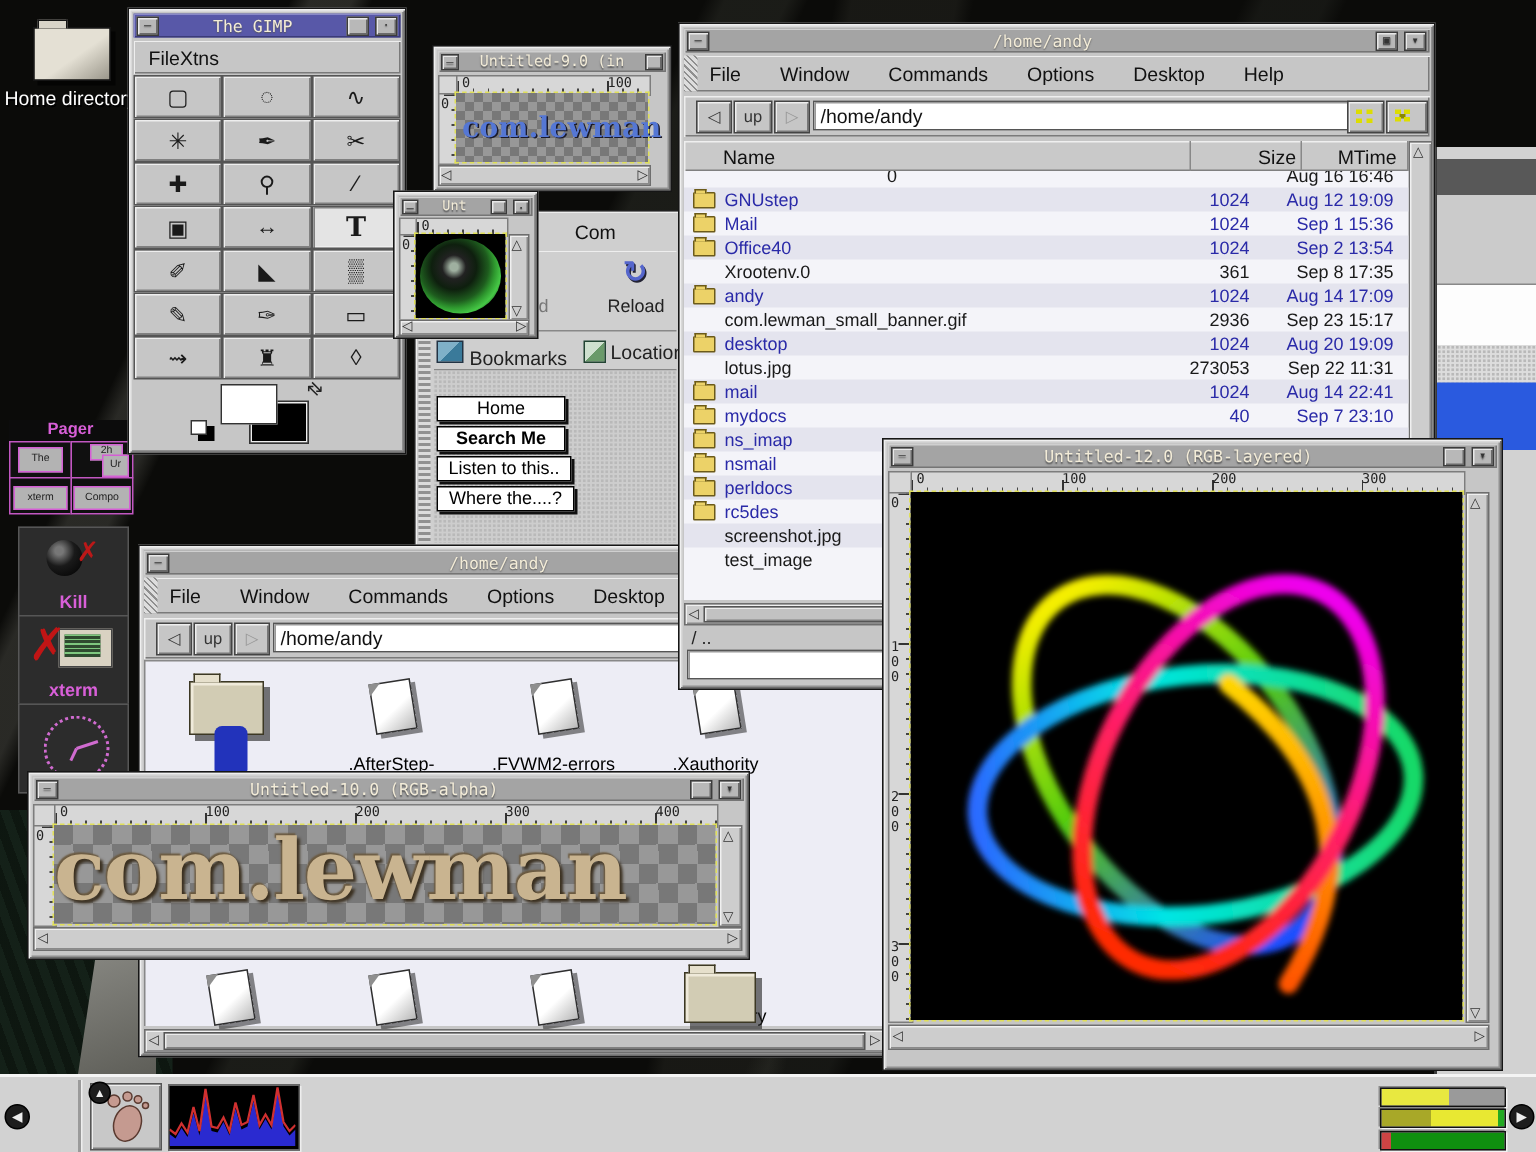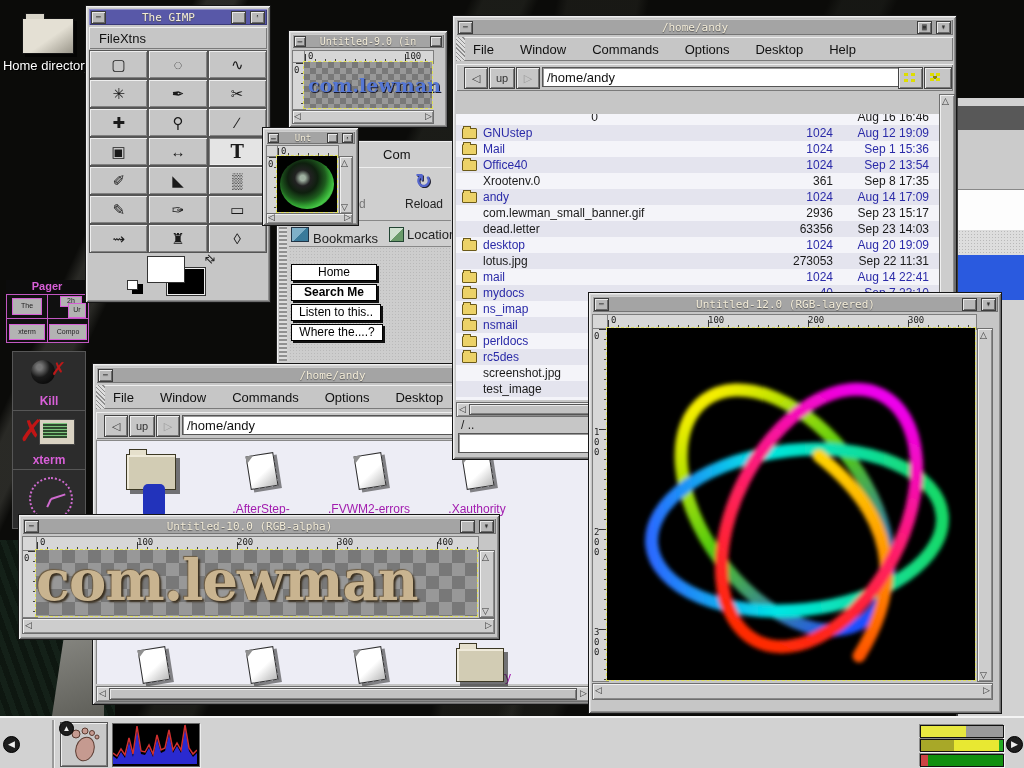--- a/index.html
+++ b/index.html
@@ -99,21 +99,21 @@
   
   .docicon{position:absolute;width:26px;height:32px;transform:rotate(-9deg);
     background:linear-gradient(145deg,#ffffff 55%,#b9b9b9);border:1px solid #2e2e2e;
     box-shadow:3px 3px 0 rgba(40,40,40,.55);}
   .docicon::before{content:"";position:absolute;left:-1px;top:-1px;border-style:solid;
     border-width:8px 8px 0 0;border-color:#8f8f8f transparent transparent transparent;}
   .fldicon{position:absolute;background:#d2ccb4;border:1px solid #3c3824;
     box-shadow:4px 4px 0 rgba(30,30,30,.6), inset 2px 2px 0 #efeada;}
   .fldicon::before{content:"";position:absolute;left:2px;top:-6px;width:16px;height:5px;
     background:#e6e0cc;border:1px solid #3c3824;border-bottom:none;}
-  .ilabel{position:absolute;font-size:12px;color:#a21caf;text-align:center;white-space:nowrap;}
+  .ilabel{position:absolute;font-size:12px;color:#000000;text-align:center;white-space:nowrap;}
   
   .tile{position:absolute;left:12px;width:72px;height:58px;background:#2c2c2c;border:1px solid #565656;}
   .tile .tlabel{position:absolute;bottom:2px;width:100%;text-align:center;
     font-weight:bold;font-size:12px;color:#d85fd8;}
   
   .meter{position:absolute;left:920px;width:82px;height:11px;border:1px solid #111;
     box-shadow:1px 1px 0 #f2f2f2, -1px -1px 0 #8a8a8a;}
   .roundbtn{position:absolute;width:15px;height:15px;border-radius:50%;background:#1d1d1d;
     color:#eee;font-size:9px;line-height:15px;text-align:center;border:1px solid #000;}
   .stipple{background-image:radial-gradient(#b9b9b9 1px,transparent 1px);background-size:3px 3px;}
@@ -280,20 +280,31 @@
     <div class="navbtn" style="left:33px;width:24px;line-height:20px;">up</div>
     <div class="navbtn" style="left:60px;width:22px;line-height:20px;color:#999;">▷</div>
     <input class="pathbox" readonly="" style="left: 86px; width: 348px;" value="/home/andy">
     <div class="viewbtn" style="left:442px;">
         <span class="dots"></span>
       </div>
     <div class="viewbtn" style="left:468px;width:26px;">
         <span class="dots small"></span>
       </div>
   </div>
+  <div class="lhead" style="left:3px;top:78px;width:483px;height:20px;">
+    <div class="hc" style="flex:0 0 312px;padding-left:26px;">
+        <span>Name</span>
+      </div>
+    <div class="hc" style="flex:0 0 70px;justify-content:flex-end;padding-right:4px;">
+        <span>Size</span>
+      </div>
+    <div class="hc" style="flex:1;justify-content:flex-end;padding-right:8px;">
+        <span>MTime</span>
+      </div>
+  </div>
   <div class="vscroll" style="left:486px;top:78px;width:14px;height:306px;">
     <span class="sb-arrow" style="left:2px;top:0;">△</span>
   </div>
   <div class="rows" style="left:3px;top:98px;width:483px;height:286px;">
 
       <div class="frow" style="margin-top: -5px;">
         <span class="ficon"></span>
         <span class="fsize">0</span>
         <span class="ftime">Aug 16 16:46</span>
       </div>
@@ -333,26 +344,20 @@
         <span class="ftime">Aug 14 17:09</span>
       </div>
 
       <div class="frow">
         <span class="ficon"></span>
         <span class="fname">com.lewman_small_banner.gif</span>
         <span class="fsize">2936</span>
         <span class="ftime">Sep 23 15:17</span>
       </div>
 
-      <div class="frow">
-        <span class="ficon"></span>
-        <span class="fname">dead.letter</span>
-        <span class="fsize">63356</span>
-        <span class="ftime">Sep 23 14:03</span>
-      </div>
 
       <div class="frow folder">
         <span class="ficon"></span>
         <span class="fname">desktop</span>
         <span class="fsize">1024</span>
         <span class="ftime">Aug 20 19:09</span>
       </div>
 
       <div class="frow">
         <span class="ficon"></span>

